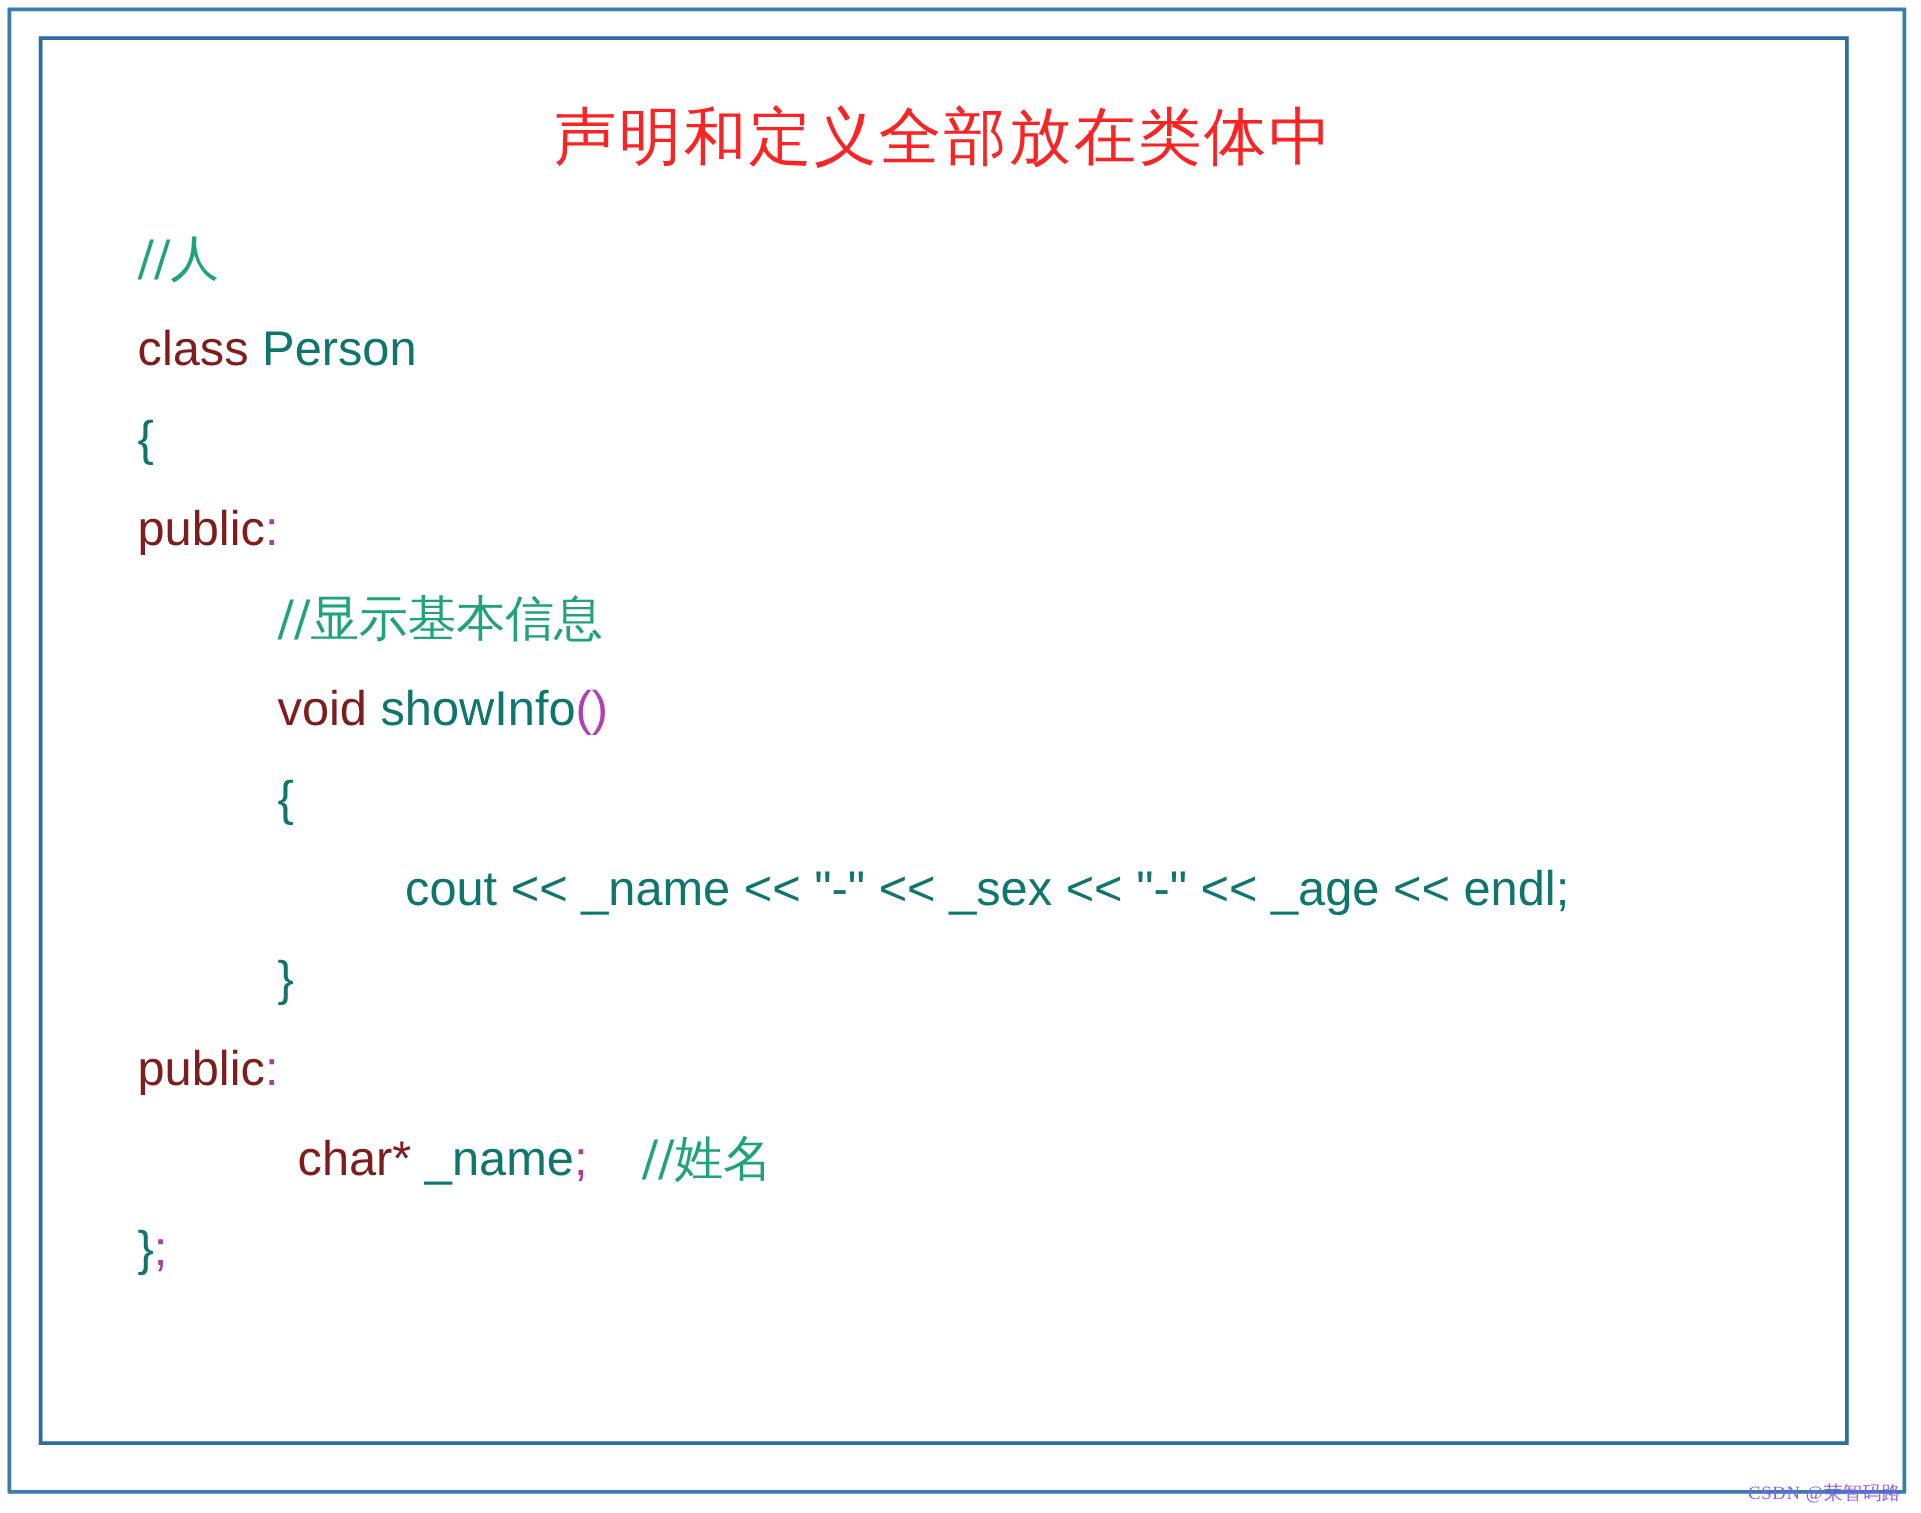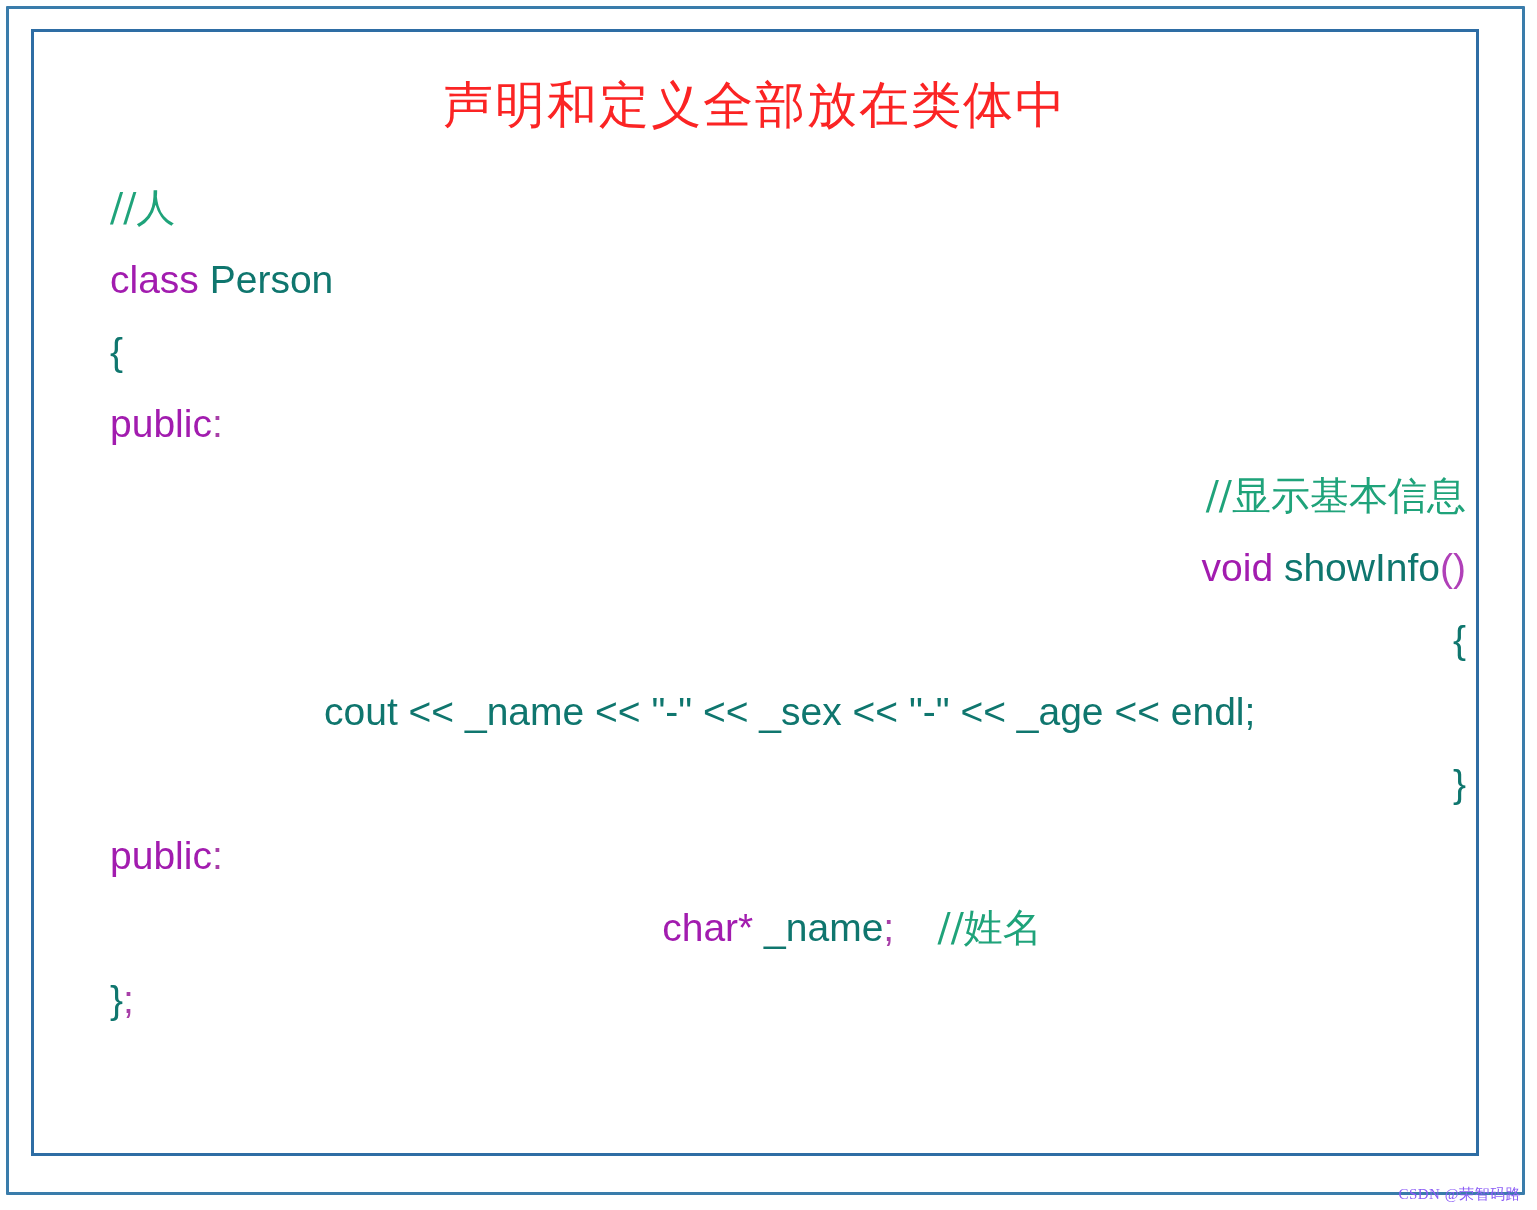--- a/index.html
+++ b/index.html
@@ -39,21 +39,21 @@
     box-sizing: border-box;
     background: #ffffff;
   }
 
   #code-title {
     position: absolute;
     left: 0;
     top: 52px;
     width: 100%;
     text-align: center;
-    font-family: Liberation Mono, monospace;
+    font-family: Liberation Serif, serif;
     font-size: 50px;
     line-height: 1;
     color: #fb2424;
     letter-spacing: 2px;
     white-space: nowrap;
   }
 
   #code-body {
     position: absolute;
     left: 76px;
@@ -64,30 +64,30 @@
   .code-line {
     font-family: "Liberation Sans", sans-serif;
     font-size: 39px;
     line-height: 72px;
     white-space: pre;
     color: #0a0a0a;
     height: 72px;
   }
 
   
-  .kw       { color: #a21caf; }
+  .kw       { color: #7f1d1d; }
   .punct    { color: #a83fa8; }
   .paren    { color: #b040b8; }
   .plain    { color: #0f766e; }
   .cmt-cn   { color: #1fa37a; font-family: "DejaVu Serif", "Liberation Serif", serif; }
 
   
   .ind-0  { padding-left: 0; }
-  .ind-1  { padding-left: 112px; text-align: right; }
-  .ind-1b { padding-left: 128px; text-align: center; }
+  .ind-1  { padding-left: 112px; }
+  .ind-1b { padding-left: 128px; }
   .ind-2  { padding-left: 214px; }
 
   #watermark {
     position: absolute;
     right: 16px;
     bottom: 6px;
     font-family: Liberation Serif, serif;
     font-size: 15px;
     color: #8b5cf6;
     white-space: nowrap;

